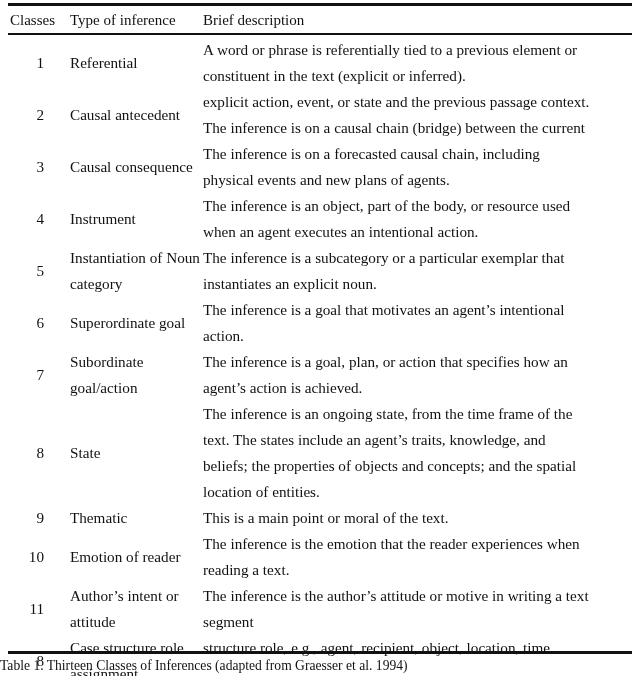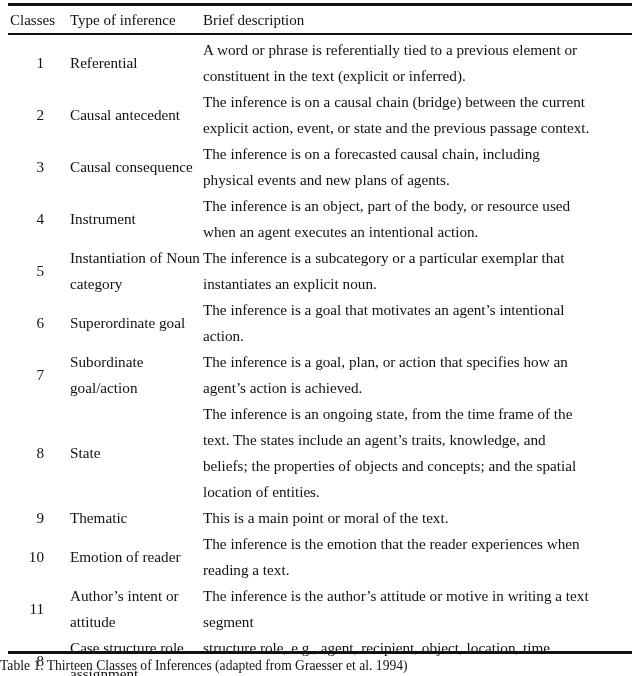--- a/index.html
+++ b/index.html
@@ -148,22 +148,22 @@
       <div class="row body-row" style="height: 52px;">
         <div class="col-class vcenter" style="height: 52px;">
           <div style="line-height: 26px;">2</div>
         </div>
         <div class="col-type vcenter" style="height: 52px;">
           <div class="cell-lines">
             <div>Causal antecedent</div>
           </div>
         </div>
         <div class="col-desc desc-lines" style="height: 52px;">
+          <div>explicit action, event, or state and the previous passage context.</div>
           <div>The inference is on a causal chain (bridge) between the current</div>
-          <div>explicit action, event, or state and the previous passage context.</div>
         </div>
       </div>
       <div class="row body-row" style="height: 52px;">
         <div class="col-class vcenter" style="height: 52px;">
           <div style="line-height: 26px;">3</div>
         </div>
         <div class="col-type vcenter" style="height: 52px;">
           <div class="cell-lines">
             <div>Causal consequence</div>
           </div>

